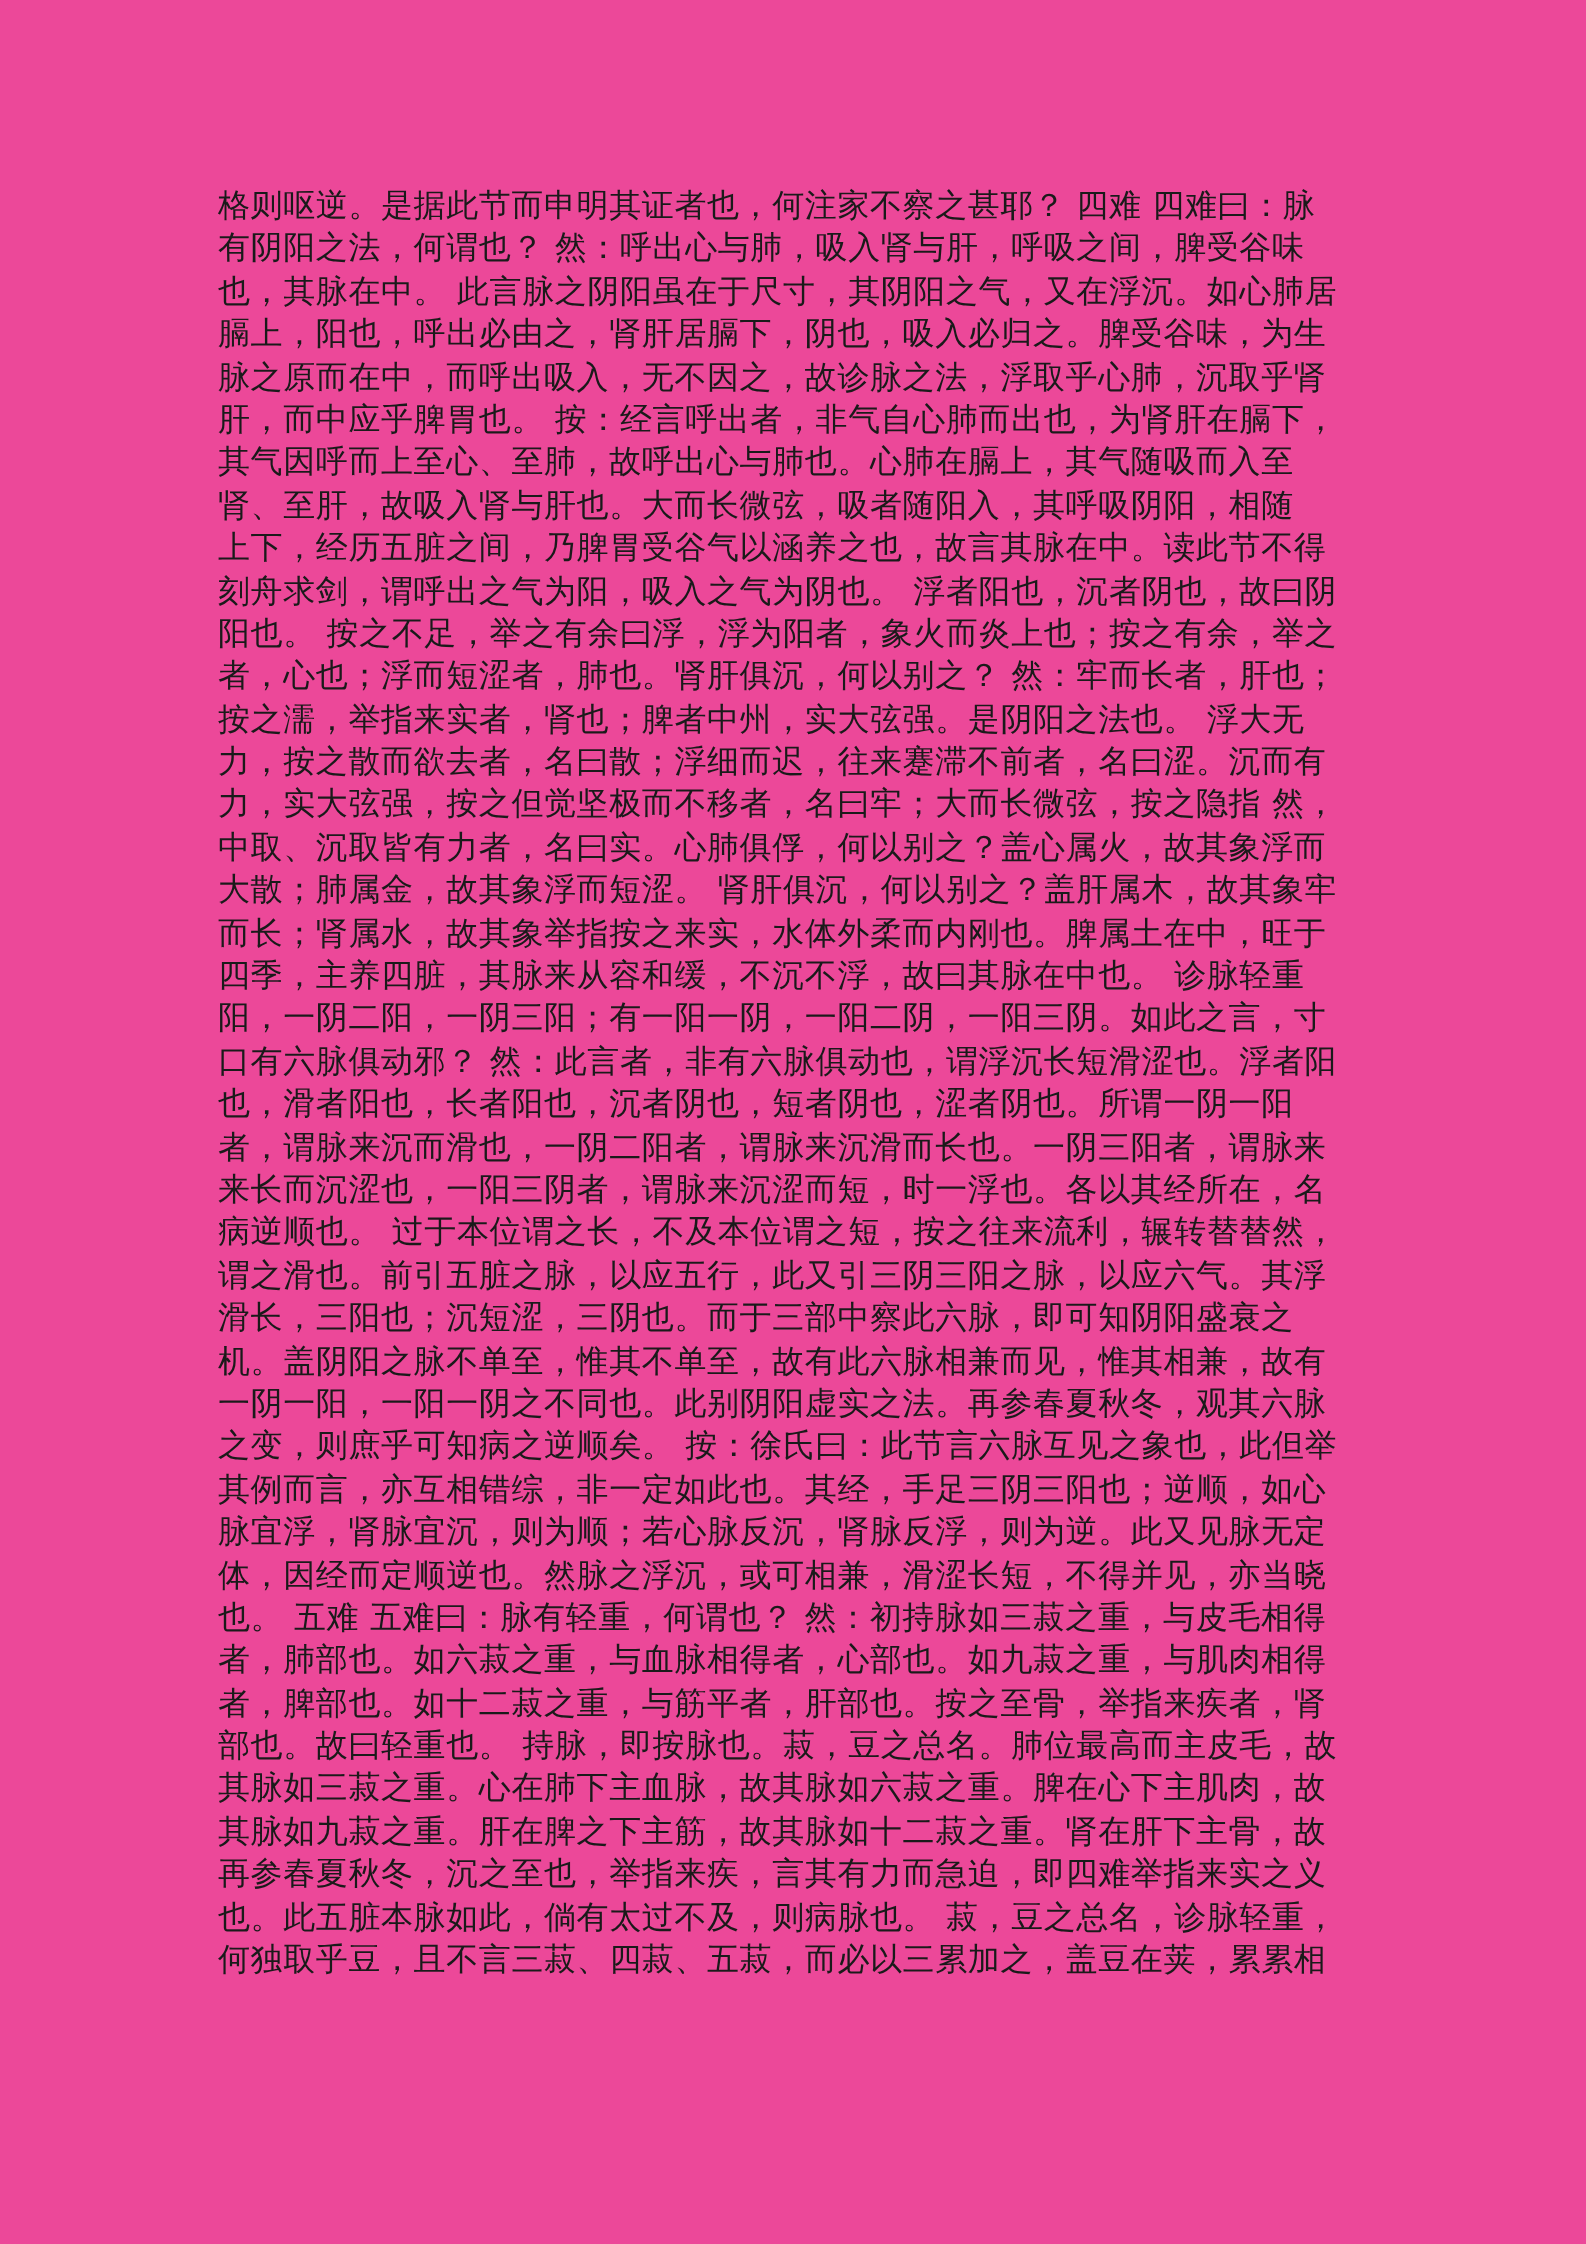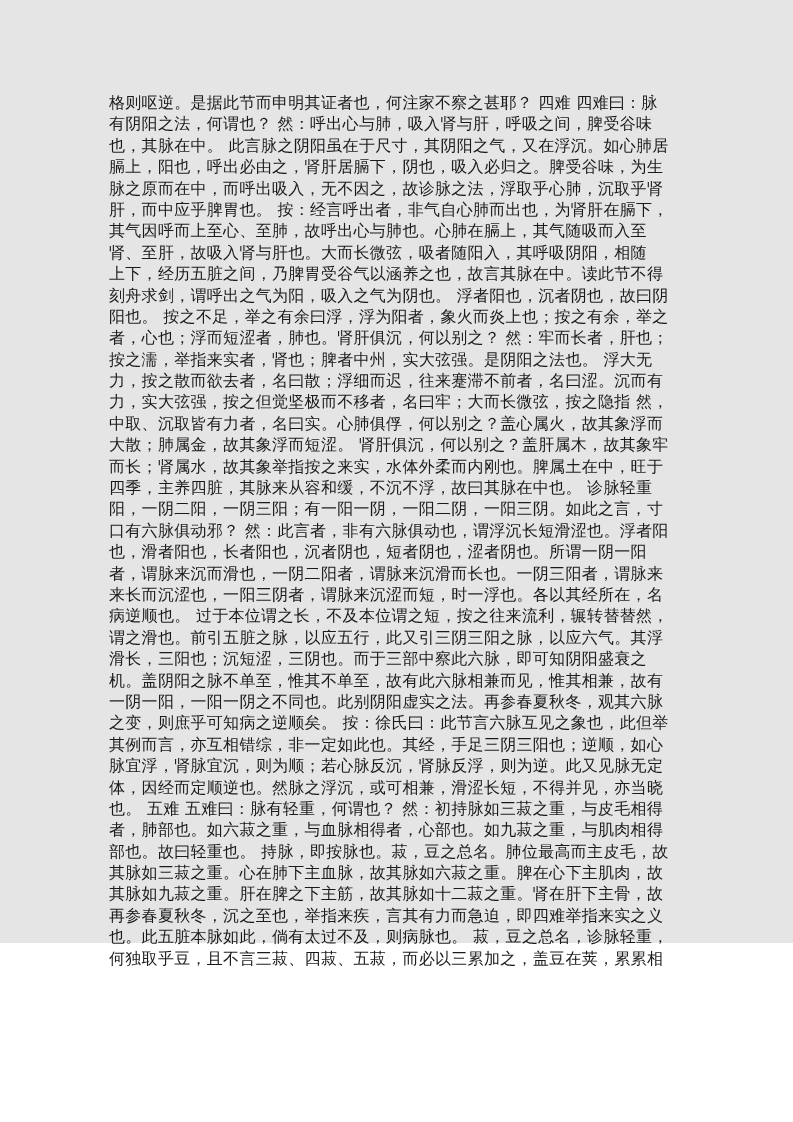--- a/index.html
+++ b/index.html
@@ -12,22 +12,22 @@
       height: 1122px;
       position: relative;
       overflow: hidden;
       font-family: "DejaVu Sans", "Liberation Sans", sans-serif;
       color: #1a1a1a;
     }
     .page {
       position: absolute;
       left: 0; top: 0;
       width: 793px;
-      height: 943px;
-      background: #e5e5e5;
+      height: 1122px;
+      background: #ec4899;
     }
     .text-block {
       position: absolute;
       left: 109px;
       top: 92px;
       width: 566px;
     }
     .line {
       display: block;
       height: 21.4px;
@@ -70,20 +70,21 @@
     <span class="line">谓之滑也。前引五脏之脉，以应五行，此又引三阴三阳之脉，以应六气。其浮</span>
     <span class="line">滑长，三阳也；沉短涩，三阴也。而于三部中察此六脉，即可知阴阳盛衰之</span>
     <span class="line">机。盖阴阳之脉不单至，惟其不单至，故有此六脉相兼而见，惟其相兼，故有</span>
     <span class="line">一阴一阳，一阳一阴之不同也。此别阴阳虚实之法。再参春夏秋冬，观其六脉</span>
     <span class="line">之变，则庶乎可知病之逆顺矣。 按：徐氏曰：此节言六脉互见之象也，此但举</span>
     <span class="line">其例而言，亦互相错综，非一定如此也。其经，手足三阴三阳也；逆顺，如心</span>
     <span class="line">脉宜浮，肾脉宜沉，则为顺；若心脉反沉，肾脉反浮，则为逆。此又见脉无定</span>
     <span class="line">体，因经而定顺逆也。然脉之浮沉，或可相兼，滑涩长短，不得并见，亦当晓</span>
     <span class="line">也。 五难 五难曰：脉有轻重，何谓也？ 然：初持脉如三菽之重，与皮毛相得</span>
     <span class="line">者，肺部也。如六菽之重，与血脉相得者，心部也。如九菽之重，与肌肉相得</span>
+    <span class="line">者，脾部也。如十二菽之重，与筋平者，肝部也。按之至骨，举指来疾者，肾</span>
     <span class="line">部也。故曰轻重也。 持脉，即按脉也。菽，豆之总名。肺位最高而主皮毛，故</span>
     <span class="line">其脉如三菽之重。心在肺下主血脉，故其脉如六菽之重。脾在心下主肌肉，故</span>
     <span class="line">其脉如九菽之重。肝在脾之下主筋，故其脉如十二菽之重。肾在肝下主骨，故</span>
     <span class="line">再参春夏秋冬，沉之至也，举指来疾，言其有力而急迫，即四难举指来实之义</span>
     <span class="line">也。此五脏本脉如此，倘有太过不及，则病脉也。 菽，豆之总名，诊脉轻重，</span>
     <span class="line">何独取乎豆，且不言三菽、四菽、五菽，而必以三累加之，盖豆在荚，累累相</span>
   </div>
 </div>
 
 </body></html>

